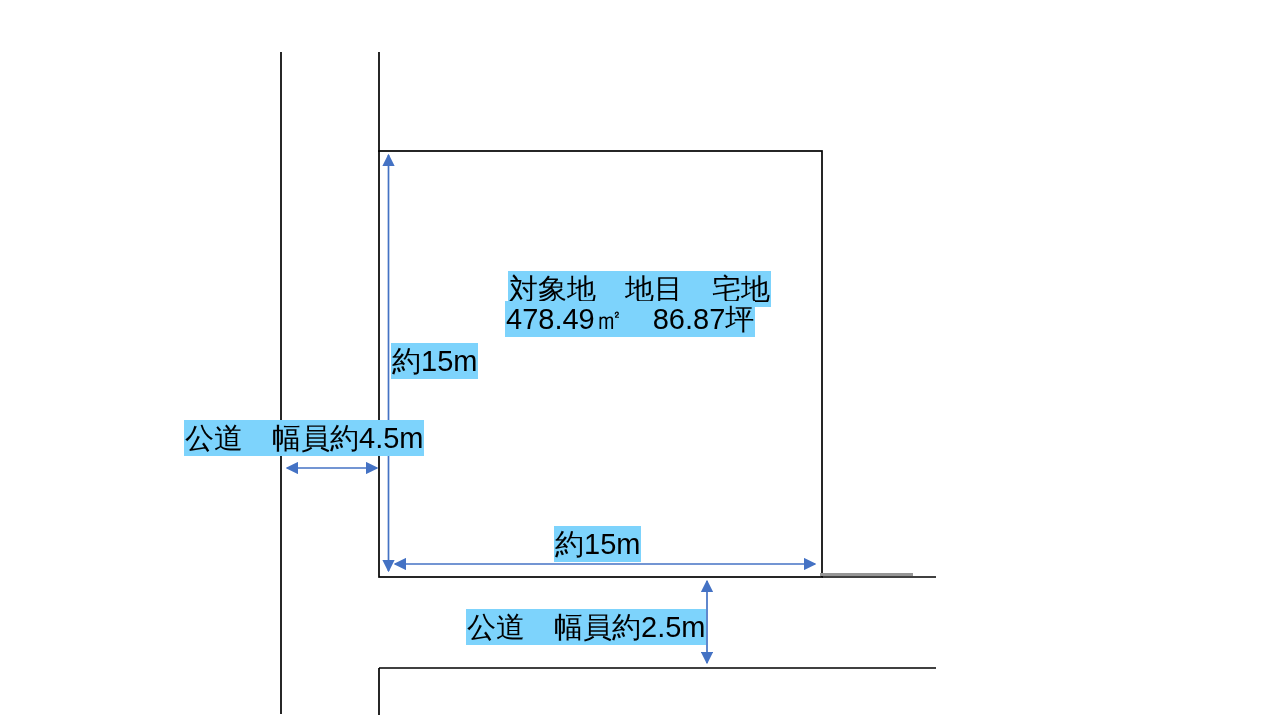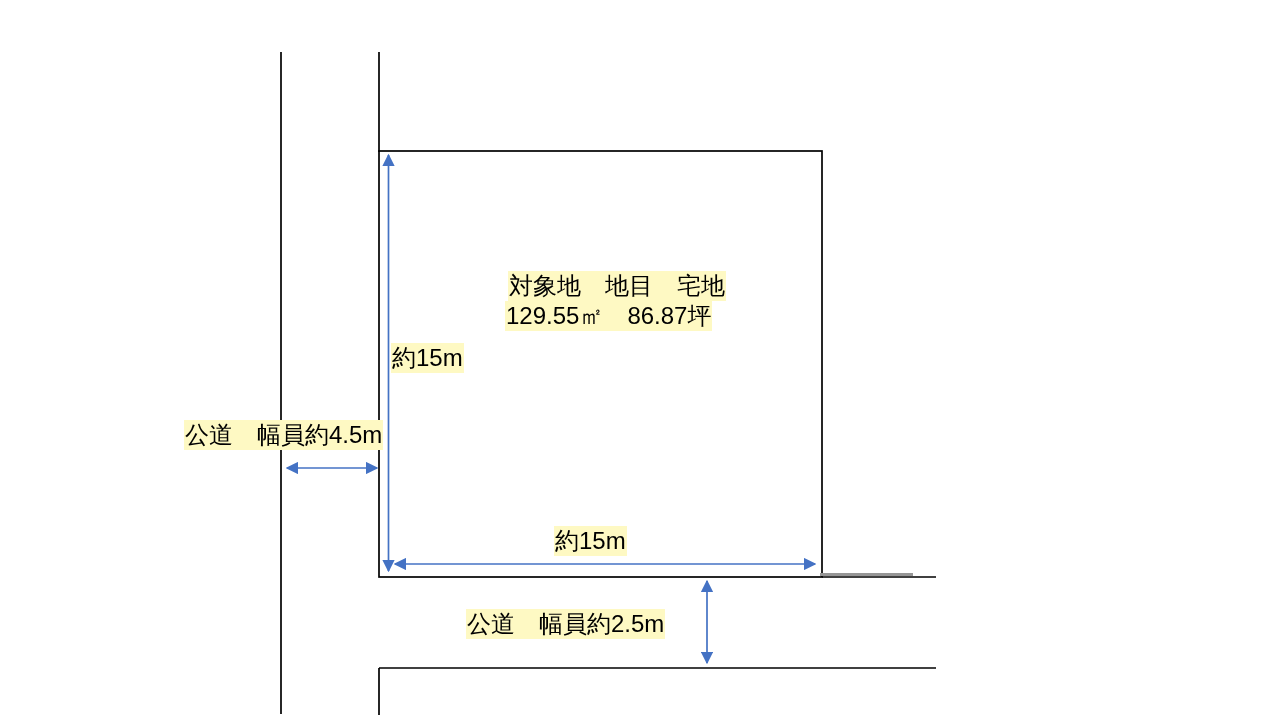--- a/index.html
+++ b/index.html
@@ -31,24 +31,24 @@
     stroke-width: 1.7;
     fill: none;
   }
   .grey-line {
     stroke-width: 3;
     fill: none;
   }
   .lbl {
     position: absolute;
     color: #000000;
-    font-size: 24px;
+    font-size: 29px;
     line-height: 1.25;
     white-space: pre;
-    background: #fef9c3;
+    background: #7dd3fc;
     padding: 0 1px;
   }
   .l-parcel-title  { left: 508px; top: 271px; }
   .l-parcel-area   { left: 505px; top: 301px; }
   .l-h15           { left: 391px; top: 343px; }
   .l-w15           { left: 554px; top: 526px; }
   .l-road-left     { left: 184px; top: 420px; text-align: center; }
   .l-road-bottom   { left: 466px; top: 609px; }
 </style>
 </head>
@@ -73,19 +73,19 @@
     <line class="black-line" x1="379" y1="668" x2="936" y2="668"></line>
     <line class="black-line" x1="379" y1="668" x2="379" y2="715"></line>
 
     <line class="arrow-line" x1="388.5" y1="155" x2="388.5" y2="571" marker-start="url(#ah)" marker-end="url(#ah)" stroke="#4472C4"></line>
     <line class="arrow-line" x1="395" y1="564" x2="815" y2="564" marker-start="url(#ah)" marker-end="url(#ah)" stroke="#4472C4"></line>
     <line class="arrow-line" x1="287" y1="468" x2="377" y2="468" marker-start="url(#ah)" marker-end="url(#ah)" stroke="#4472C4"></line>
     <line class="arrow-line" x1="707" y1="581" x2="707" y2="663" marker-start="url(#ah)" marker-end="url(#ah)" stroke="#4472C4"></line>
   </svg>
 
   <div class="lbl l-parcel-title">対象地　地目　宅地</div>
-  <div class="lbl l-parcel-area">129.55㎡　86.87坪</div>
+  <div class="lbl l-parcel-area">478.49㎡　86.87坪</div>
   <div class="lbl l-h15">約15m</div>
   <div class="lbl l-w15">約15m</div>
   <div class="lbl l-road-left">公道　幅員約4.5m</div>
   <div class="lbl l-road-bottom">公道　幅員約2.5m</div>
 
 </div>
 
 </body></html>

